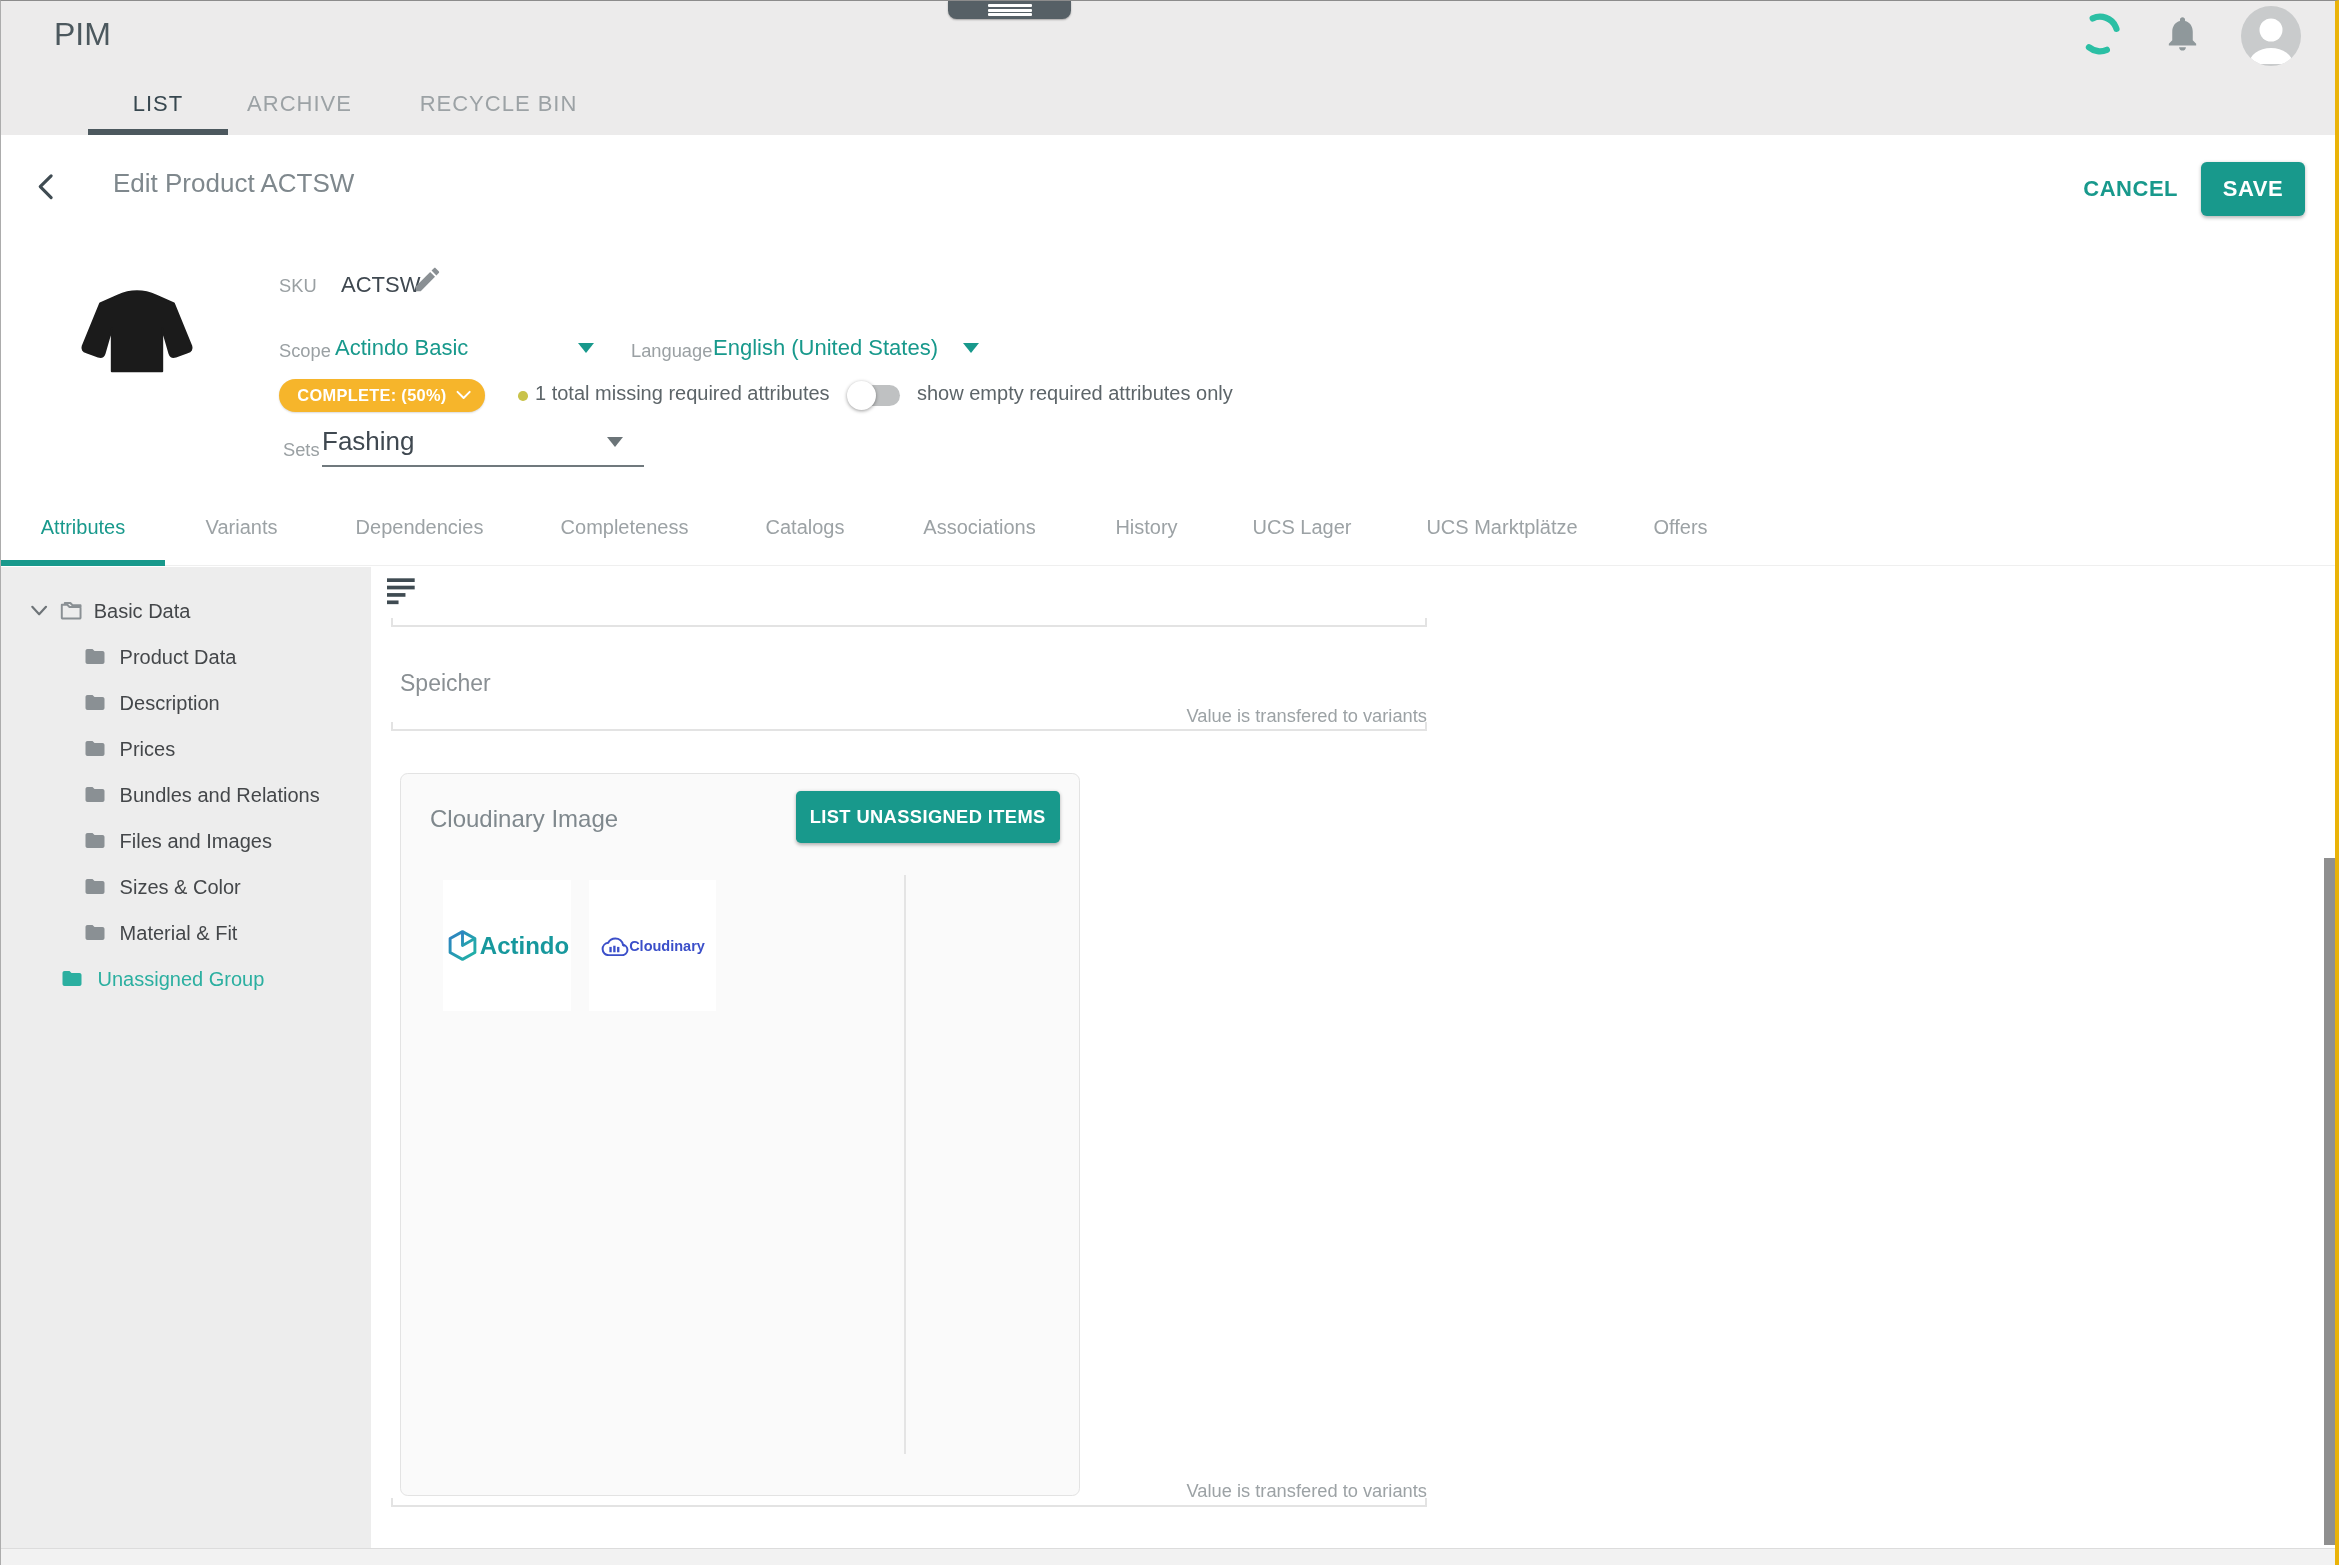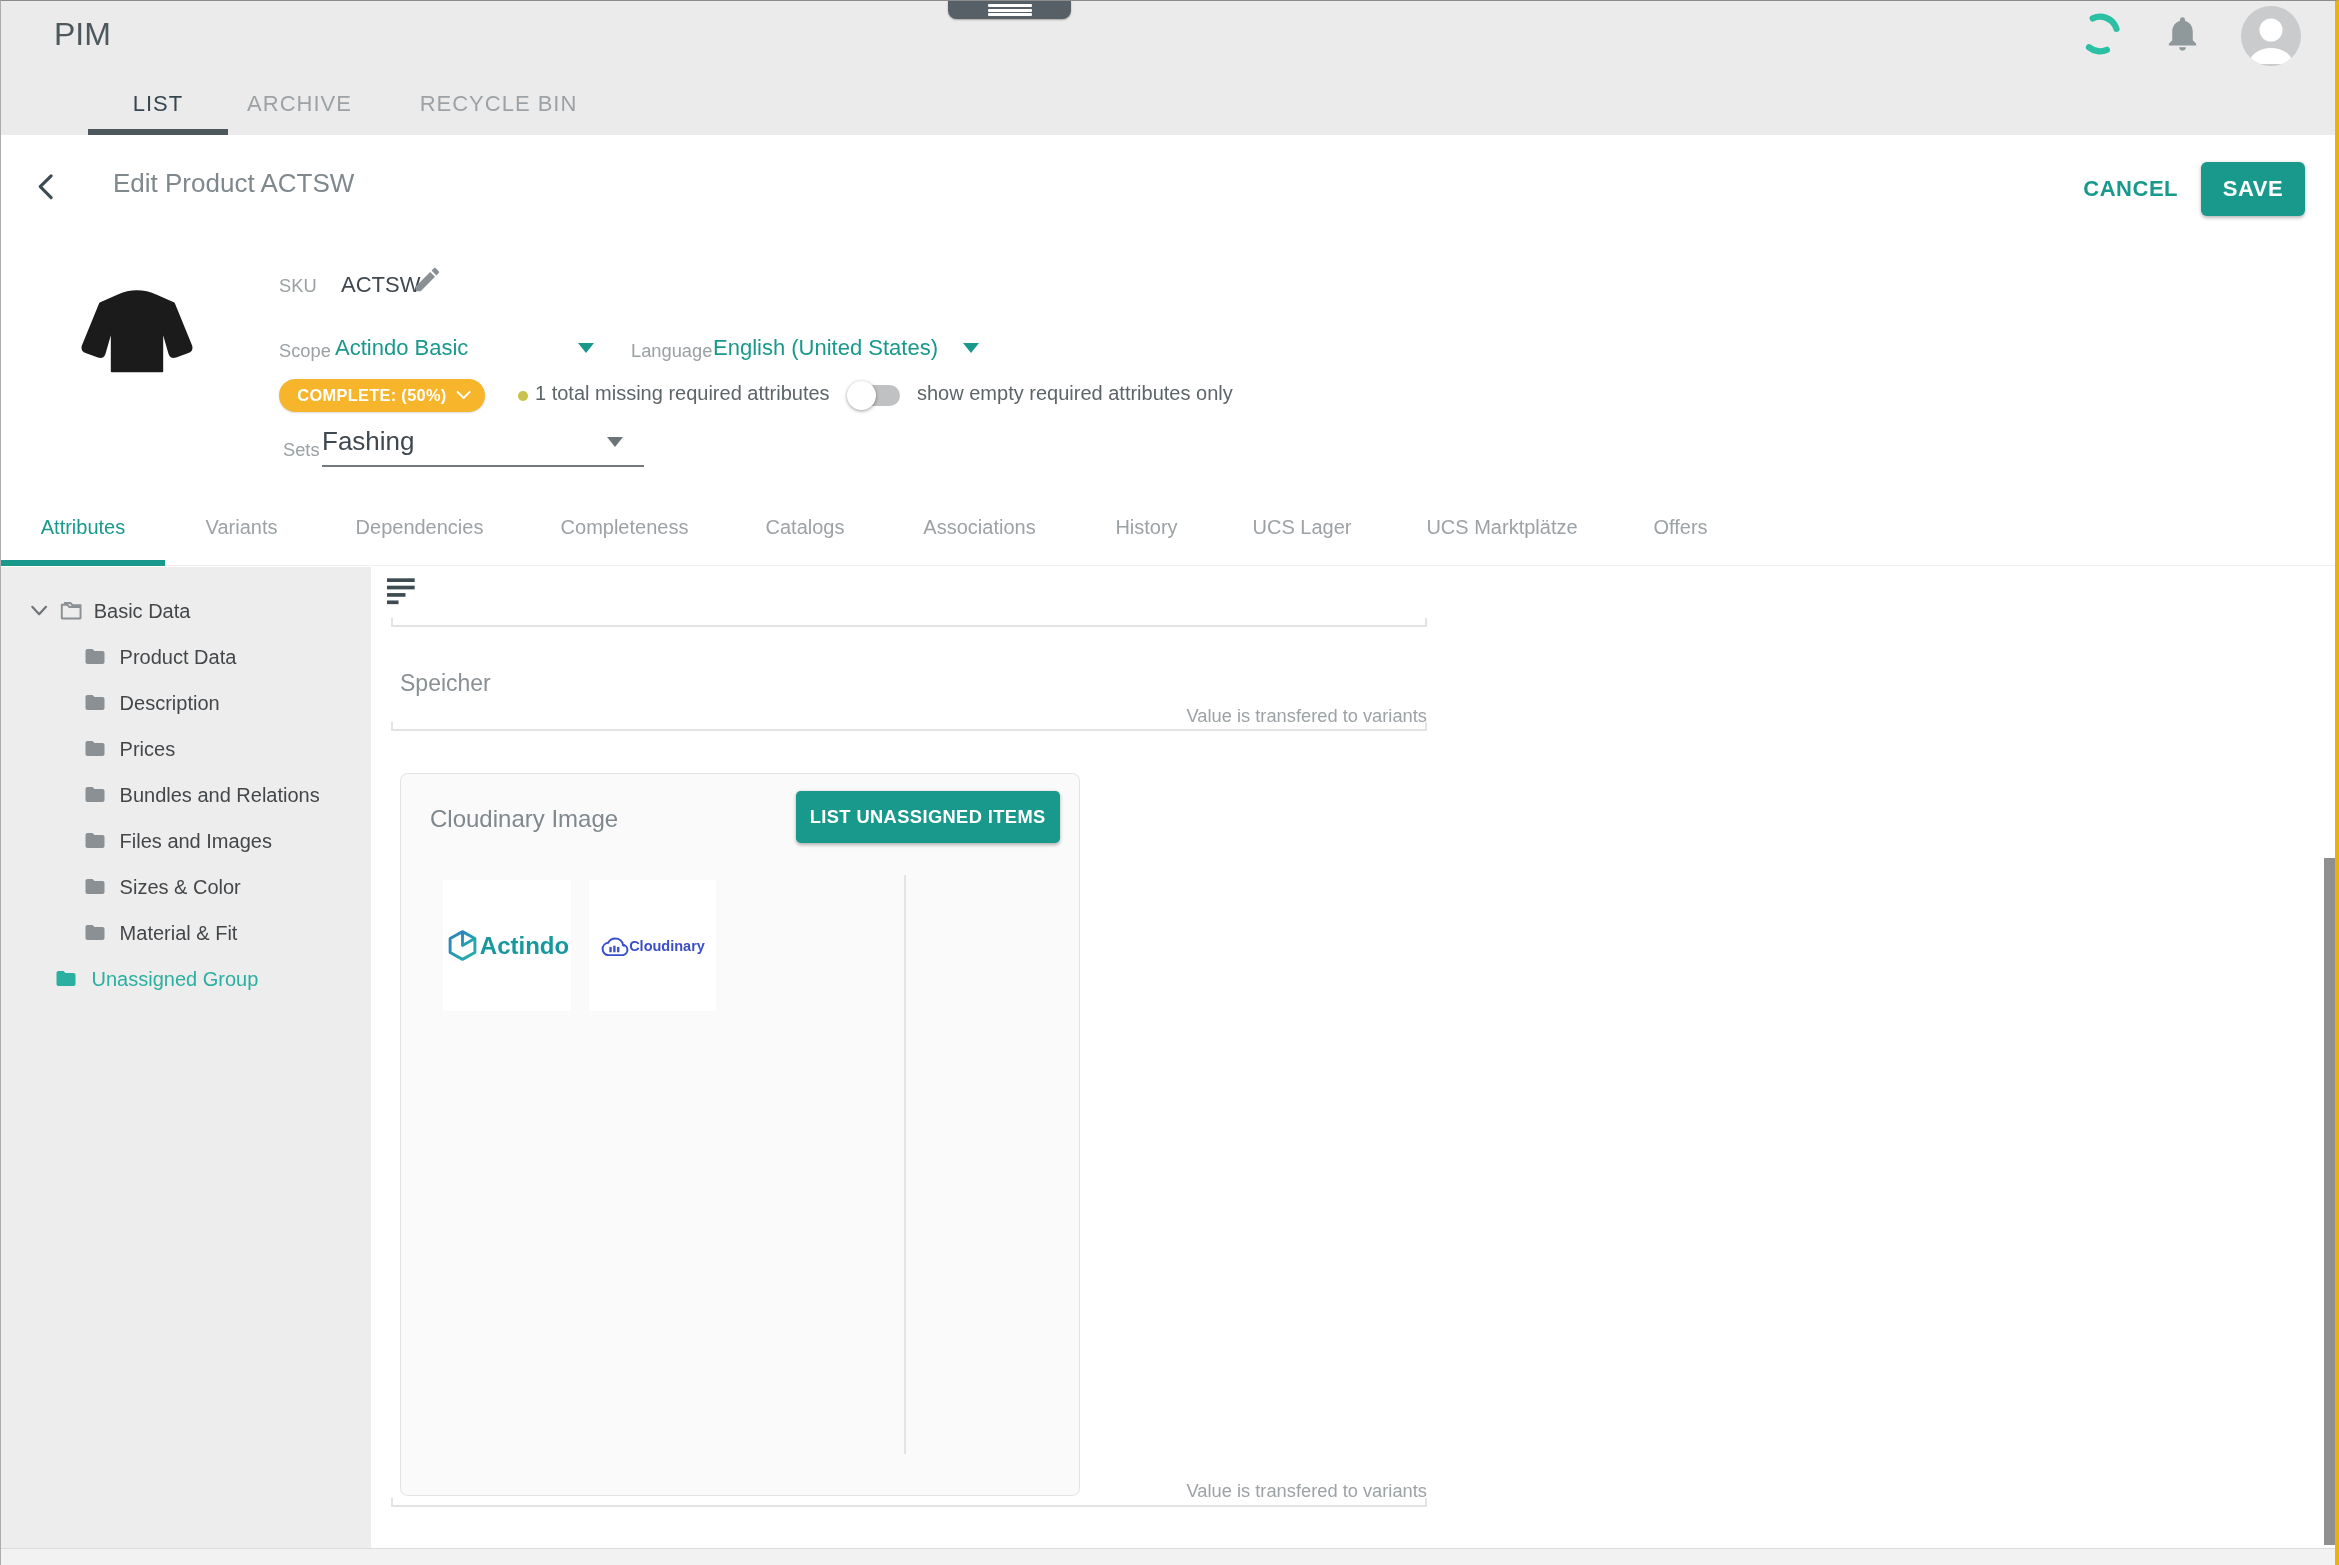--- a/index.html
+++ b/index.html
@@ -56,21 +56,21 @@
          font-size:20px; color:#9CA2A5; cursor:pointer; flex:none; }
   .tab2.active{ color:#18998C; }
   .tab2.active::after{ content:""; position:absolute; left:0; right:0; bottom:-1px; height:5.8px; background:#18998C; }
 
   
   .sidebar{ position:absolute; top:566px; left:0; width:370px; bottom:17.4px; background:#EDEDED; padding-top:21px; }
   .trow{ height:46px; display:flex; align-items:center; cursor:pointer; }
   .trow .label{ font-size:20px; color:#44474A; }
   .trow.root{ padding-left:29px; gap:9.7px; }
   .trow.child{ padding-left:82px; gap:12.6px; }
-  .trow.unassigned{ padding-left:53px; gap:13.5px; }
+  .trow.unassigned{ padding-left:53px; gap:13.5px;margin-left:6px; }
   .trow.unassigned .label{ color:#2BAFA0; }
 
   
   .align-icon{ left:386px; top:576px; cursor:pointer; }
   .fline{ left:390px; width:1036px; height:1.9px; background:#E3E3E3; }
   .fline::before,.fline::after{ content:""; position:absolute; bottom:0; width:1.9px; height:8.7px; background:#E3E3E3; }
   .fline::before{ left:0; } .fline::after{ right:0; }
   .field-label{ left:399px; top:669px; font-size:23px; color:#8A9094; }
   .helper{ left:390px; width:1036px; text-align:right; font-size:18.3px; color:#9CA2A5; }
 

